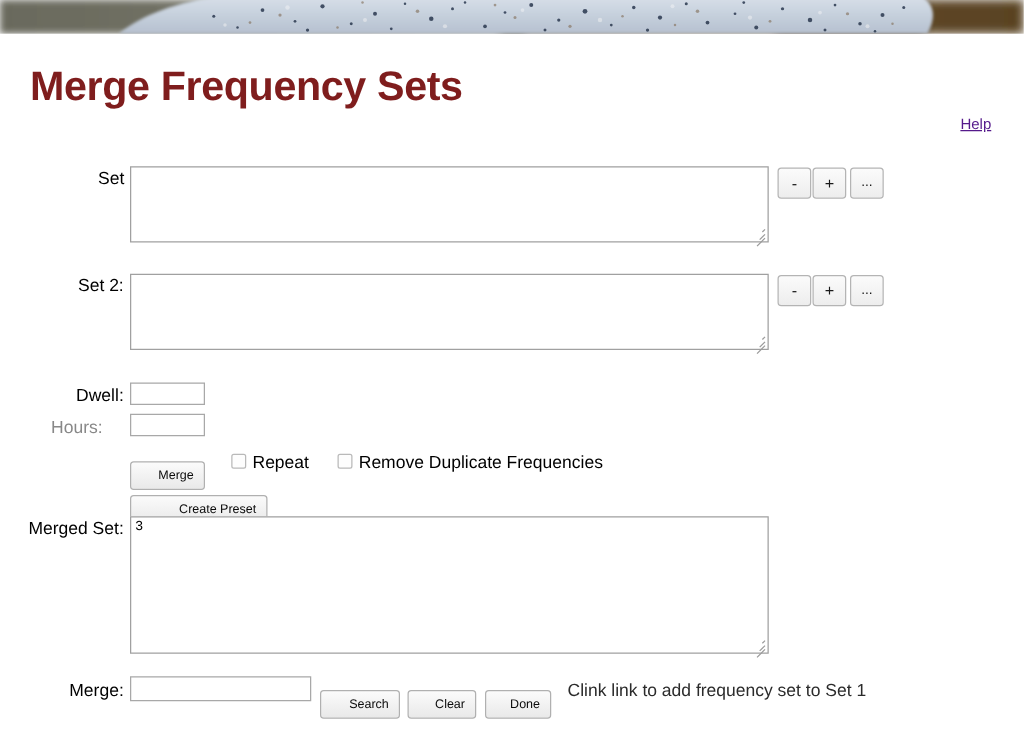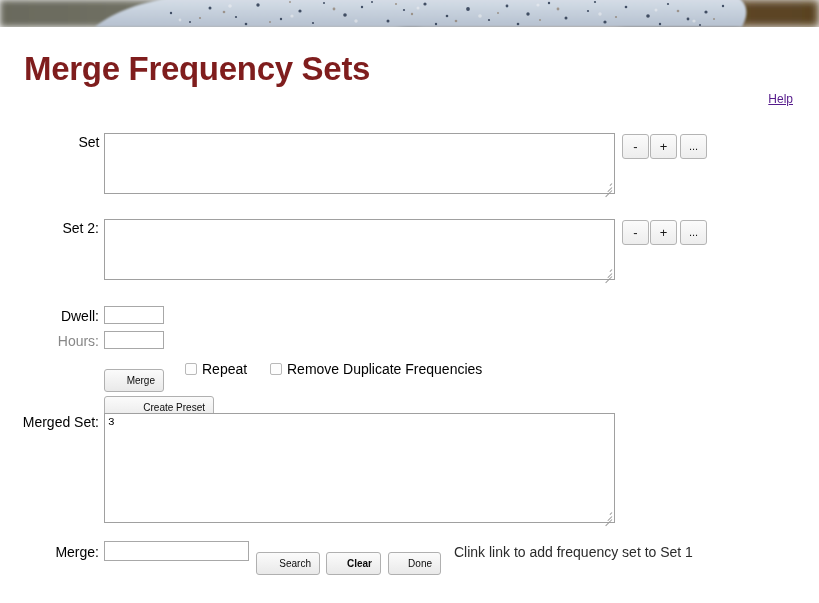--- a/index.html
+++ b/index.html
@@ -313,21 +313,21 @@
     <i></i>
     <i></i>
   </div>
 <button class="sm-btn" style="left:622px; top:220px;">-</button>
 <button class="sm-btn" style="left:650px; top:220px;">+</button>
 <button class="sm-btn dots" style="left:680px; top:220px;">...</button>
 
 <div class="row-label" style="left:24px; top:308px; width:75px;">Dwell:</div>
 <input class="text-input" type="text" style="left: 104px; top: 306px; width: 60px; height: 18px;" value="">
 
-<div class="row-label muted" style="left:24px; top:333px; width:75px;">Hours:</div>
+<div class="row-label muted" style="left:24px; top:333px; width:75px;text-align:center;">Hours:</div>
 <input class="text-input" type="text" style="left: 104px; top: 331px; width: 60px; height: 18px;" value="">
 
 <button class="std-btn" style="left:104px; top:357px; width:60px; height:23px;">Merge</button>
 <input class="cb" type="checkbox" style="left: 185px; top: 363px;">
 <label class="cb-label" style="left:202px; top:361px;">Repeat</label>
 <input class="cb" type="checkbox" style="left: 270px; top: 363px;">
 <label class="cb-label" style="left:287px; top:361px;">Remove Duplicate Frequencies</label>
 
 <button class="std-btn" style="left:104px; top:384px; width:110px; height:23px;">Create Preset</button>
 
@@ -335,15 +335,15 @@
 <textarea class="freq-textarea" style="left: 104px; top: 413px; width: 511px; height: 110px;">3</textarea>
 <div class="resize-grip" style="left:601px; top:510px;">
     <i></i>
     <i></i>
     <i></i>
   </div>
 
 <div class="row-label" style="left:24px; top:544px; width:75px;">Merge:</div>
 <input class="text-input" type="text" style="left: 104px; top: 541px; width: 145px; height: 20px;" value="">
 <button class="std-btn" style="left:256px; top:540px; width:64px; height:23px;">Search</button>
-<button class="std-btn" style="left:326px; top:540px; width:55px; height:23px;font-weight:bold;">Clear</button>
+<button class="std-btn" style="left:326px; top:540px; width:55px; height:23px;">Clear</button>
 <button class="std-btn" style="left:388px; top:540px; width:53px; height:23px;">Done</button>
 <div class="hint-text" style="left:454px; top:544px;">Clink link to add frequency set to Set 1</div>
 
 </body></html>

